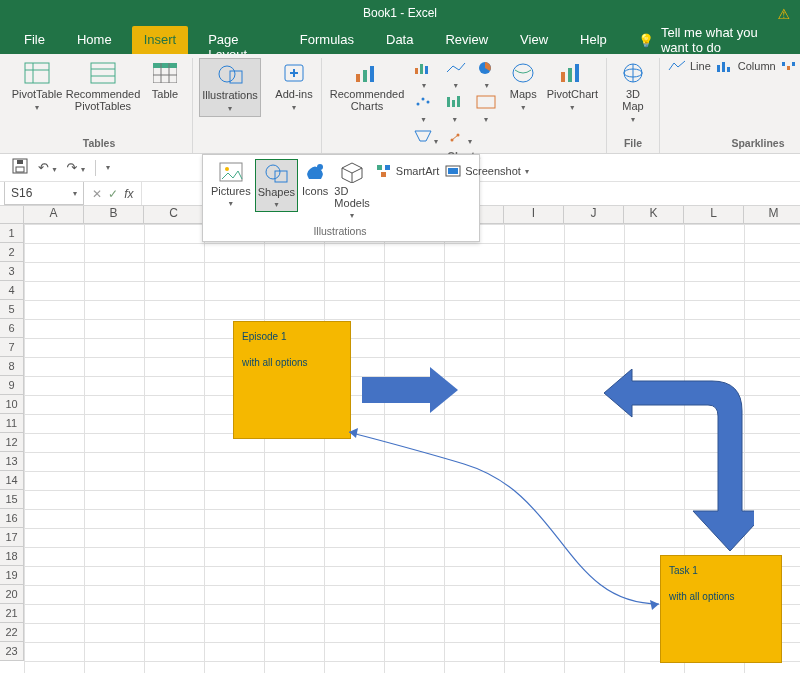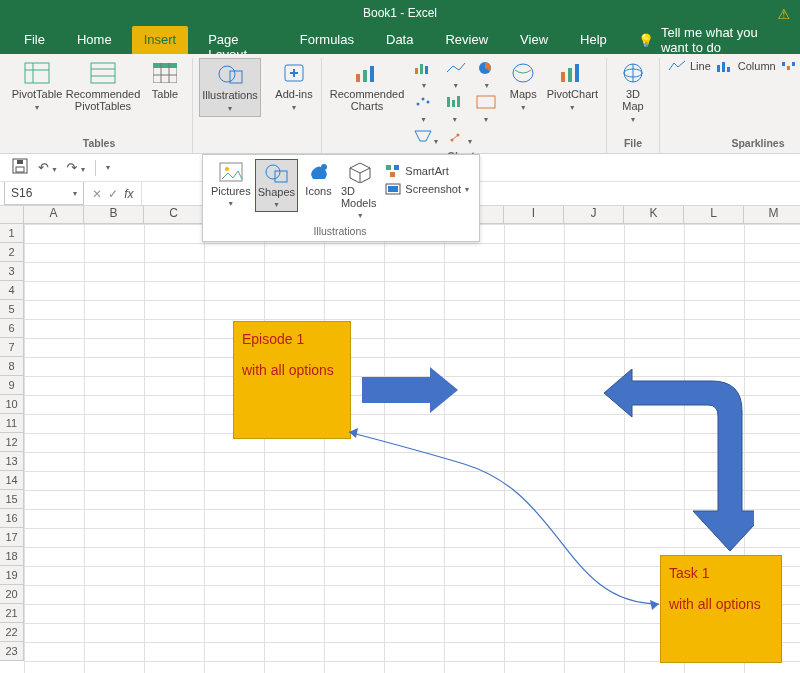--- a/index.html
+++ b/index.html
@@ -156,21 +156,21 @@
       width: 46px;
       display: flex;
       flex-direction: column;
       align-items: center;
       font-size: 11px;
       color: #444;
       padding: 2px;
       gap: 2px;
     }
     .dropdown .dbig.active { background: #dcdcdc; border: 1px solid #15803d; }
-    .dropdown .side-stack { display: flex; flex-direction: column; gap: 2px; margin-top: 4px;}
+    .dropdown .side-stack { display: flex; flex-direction: row; gap: 2px; margin-top: 4px; align-items: center;}
     .dropdown .side-stack .srow { display: flex; align-items: center; gap: 4px; font-size: 11px; color: #444; padding: 1px 2px;}
     .dropdown .grp-label { text-align: center; font-size: 10.5px; color: #6a6a6a; padding: 3px 0 0;}
 
     
     .grid-wrap { position: relative; height: 467px; overflow: hidden; background: #fff; }
     .corner { position: absolute; left: 0; top: 0; width: 24px; height: 18px; border-right: 1px solid #ccc; border-bottom: 1px solid #ccc; background: #f3f2f1; z-index: 1;}
     .colheads {
       position: absolute; left: 24px; top: 0; height: 18px;
       display: flex; z-index: 1;
     }
@@ -183,22 +183,22 @@
                         linear-gradient(to bottom, #e0e0e0 1px, transparent 1px);
       background-size: 60px 19px;
     }
 
     
     .shape {
       position: absolute;
       background: #f5b800;
       border: 1px solid #c89400;
       padding: 8px 8px;
-      font-size: 14px;
-      color: #b91c1c;
+      font-size: 10px;
+      color: #0c4a6e;
       line-height: 1.35;
     }
     .shape .t1 { margin-bottom: 12px; }
 
     
     .arrow-right {
       position: absolute;
       display: flex;
       align-items: center;
     }

